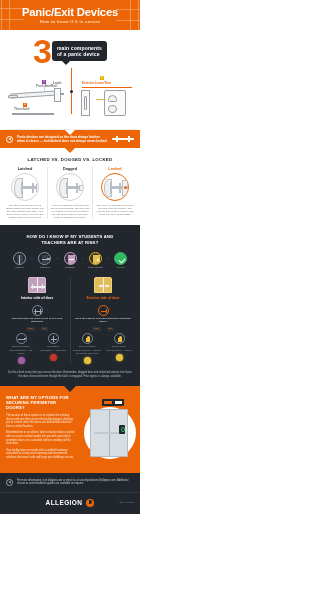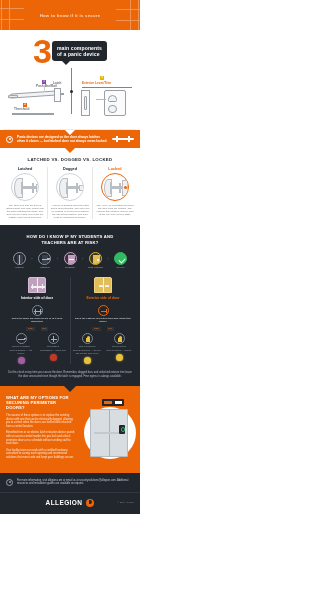--- a/index.html
+++ b/index.html
@@ -544,20 +544,21 @@
     <i style="left:11px;top:0;width:1px;height:100%"></i>
     <i style="left:0;top:8px;width:100%;height:1px"></i>
     <i style="left:0;top:19px;width:100%;height:1px"></i>
   </div>
   <div class="hdr-deco r">
     <i style="right:3px;top:0;width:1px;height:100%"></i>
     <i style="right:11px;top:0;width:1px;height:100%"></i>
     <i style="left:0;top:9px;width:100%;height:1px"></i>
     <i style="left:0;top:20px;width:100%;height:1px"></i>
   </div>
+  <div class="title">Panic/Exit Devices</div>
   <div class="subtitle">How to know if it is secure</div>
 </div>
 
 <div class="sec-components">
   <div class="comp-head">
     <div class="big3">3</div>
     <div class="bubble">
       <span>main components</span>
       <span>of a panic device</span>
     </div>

